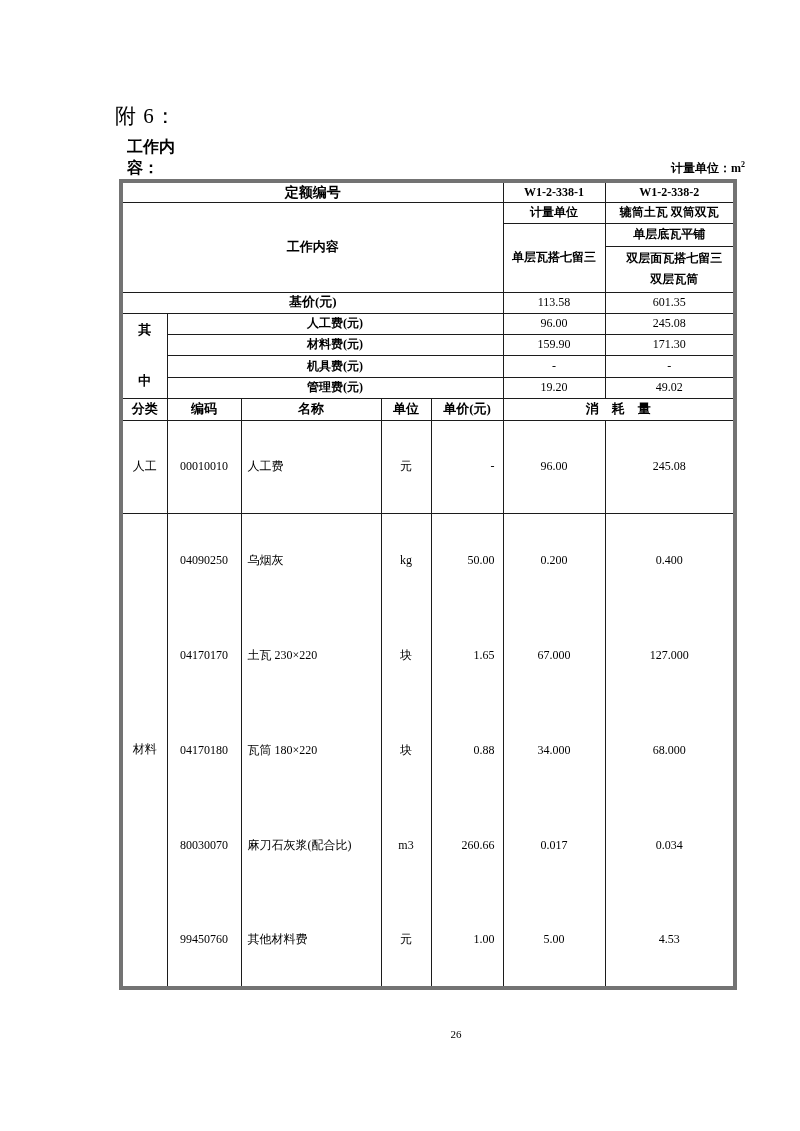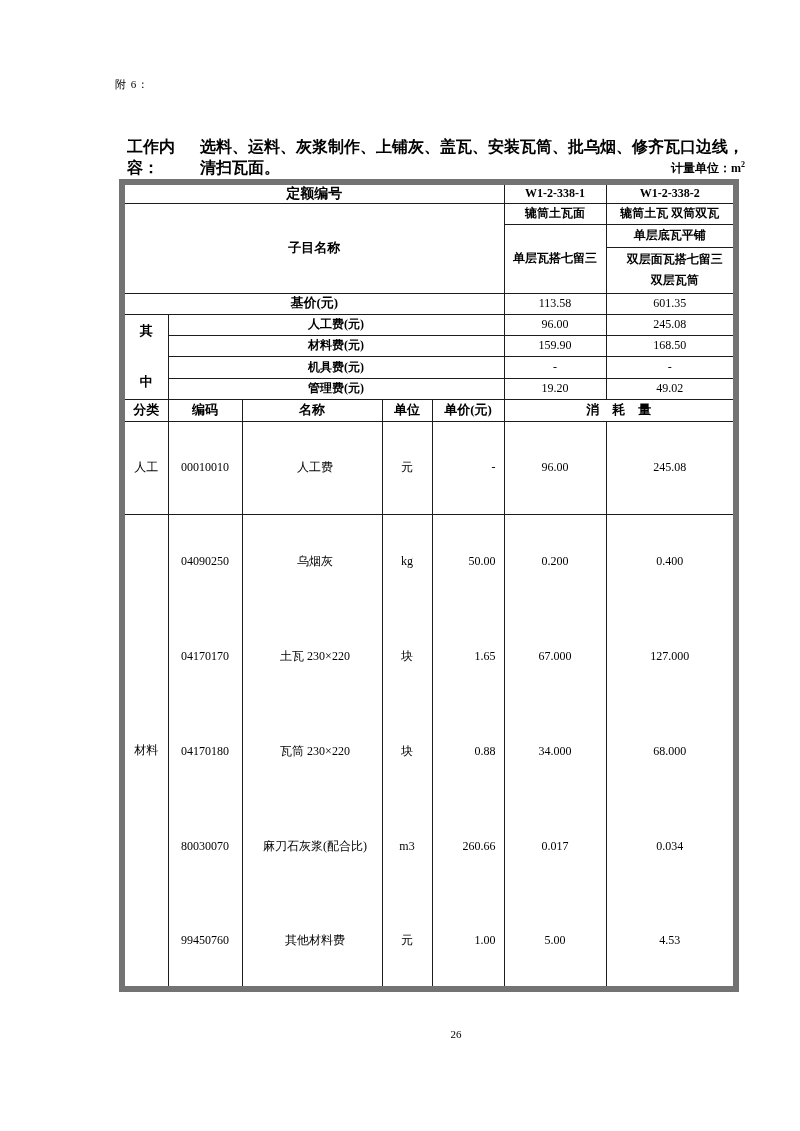--- a/index.html
+++ b/index.html
@@ -1,57 +1,53 @@
 <!DOCTYPE html>
 <html><head>
 <meta charset="utf-8">
 <style>
   html,body{margin:0;padding:0;}
   body{
     width:800px;height:1131px;background:#ffffff;position:relative;
     font-family:"Liberation Serif","DejaVu Serif",serif;color:#000;
   }
   .bold{font-weight:bold;}
-  .attachment{position:absolute;left:115px;top:77px;font-size:11px;letter-spacing:1px;}
+  .attachment{position:absolute;left:115px;top:102px;font-size:21px;letter-spacing:1px;}
   .work-content{position:absolute;left:127px;top:136px;display:flex;font-size:16px;font-weight:bold;line-height:21px;align-items:flex-end;}
   .wc-label{width:73px;flex:0 0 73px;}
   .unit-note{position:absolute;right:55px;top:160px;font-size:12px;font-weight:bold;text-align:right;}
   .unit-note sup{font-size:8px;}
   table.quota{
     position:absolute;left:119px;top:179px;
     border-collapse:collapse;table-layout:fixed;width:616px;
     font-size:12px;
   }
   table.quota td{
     border:1px solid #1c1c1c;padding:0;vertical-align:middle;
     overflow:hidden;line-height:1.25;
   }
-  table.quota{border:6px solid #737373;padding-left:28px;}
+  table.quota{border:4px solid #737373;padding-left:28px;}
   .c{text-align:center;}
-  .l{text-align:center;padding-left:6px !important;}
+  .l{text-align:left;padding-left:6px !important;}
   .r{text-align:right;padding-right:8px !important;}
   .fs14{font-size:14px;}
   .fs13{font-size:13px;}
   tr.mat td{border-top:none;border-bottom:none;}
   td.among-cell{vertical-align:middle;}
   .among-box{display:flex;flex-direction:column;justify-content:space-between;align-items:center;height:68px;padding:5px 0;font-weight:bold;font-size:13px;}
   .two-line div{line-height:21px;margin-left:10px;}
   .page-number{position:absolute;top:1028px;left:12px;width:100%;text-align:center;font-size:11px;margin-left:44px;}
 </style>
 </head>
 <body>
 
 <div class="attachment">附 6：</div>
 
 <div class="work-content">
   <div class="wc-label">工作内容：</div>
-  <div>
-    <div>选料、运料、灰浆制作、上铺灰、盖瓦、安装瓦筒、批乌烟、修齐瓦口边线，</div>
-    <div>清扫瓦面。</div>
-  </div>
 </div>
 
 <div class="unit-note">
   <span>计量单位：</span><span>m</span><sup>2</sup>
 </div>
 
 <table class="quota">
   <colgroup>
     <col style="width:46px">
       <col style="width:74px">
@@ -63,22 +59,22 @@
   </colgroup>
 
   <tbody>
       <tr style="height:21px">
     <td colspan="5" class="c bold fs14">定额编号</td>
     <td class="c bold">W1-2-338-1</td>
     <td class="c bold">W1-2-338-2</td>
   </tr>
 
   <tr style="height:21px">
-    <td colspan="5" rowspan="3" class="c bold fs13">子目名称</td>
-    <td class="c bold">辘筒土瓦面</td>
+    <td colspan="5" rowspan="3" class="c bold fs13">工作内容</td>
+    <td class="c bold">计量单位</td>
     <td class="c bold">辘筒土瓦 双筒双瓦</td>
   </tr>
   <tr style="height:23px">
     <td rowspan="2" class="c bold">单层瓦搭七留三</td>
     <td class="c bold">单层底瓦平铺</td>
   </tr>
   <tr style="height:46px">
     <td class="c bold two-line">
       <div>双层面瓦搭七留三</div>
       <div>双层瓦筒</div>
@@ -98,21 +94,21 @@
         <span>中</span>
       </div>
     </td>
     <td colspan="4" class="c bold">人工费(元)</td>
     <td class="c">96.00</td>
     <td class="c">245.08</td>
   </tr>
   <tr style="height:21px">
     <td colspan="4" class="c bold">材料费(元)</td>
     <td class="c">159.90</td>
-    <td class="c">168.50</td>
+    <td class="c">171.30</td>
   </tr>
   <tr style="height:22px">
     <td colspan="4" class="c bold">机具费(元)</td>
     <td class="c">-</td>
     <td class="c">-</td>
   </tr>
   <tr style="height:21px">
     <td colspan="4" class="c bold">管理费(元)</td>
     <td class="c">19.20</td>
     <td class="c">49.02</td>
@@ -149,21 +145,21 @@
   <tr class="mat" style="height:95px">
     <td class="c">04170170</td>
     <td class="l">土瓦 230×220</td>
     <td class="c">块</td>
     <td class="r">1.65</td>
     <td class="c">67.000</td>
     <td class="c">127.000</td>
   </tr>
   <tr class="mat" style="height:95px">
     <td class="c">04170180</td>
-    <td class="l">瓦筒 230×220</td>
+    <td class="l">瓦筒 180×220</td>
     <td class="c">块</td>
     <td class="r">0.88</td>
     <td class="c">34.000</td>
     <td class="c">68.000</td>
   </tr>
   <tr class="mat" style="height:95px">
     <td class="c">80030070</td>
     <td class="l">麻刀石灰浆(配合比)</td>
     <td class="c">m3</td>
     <td class="r">260.66</td>

